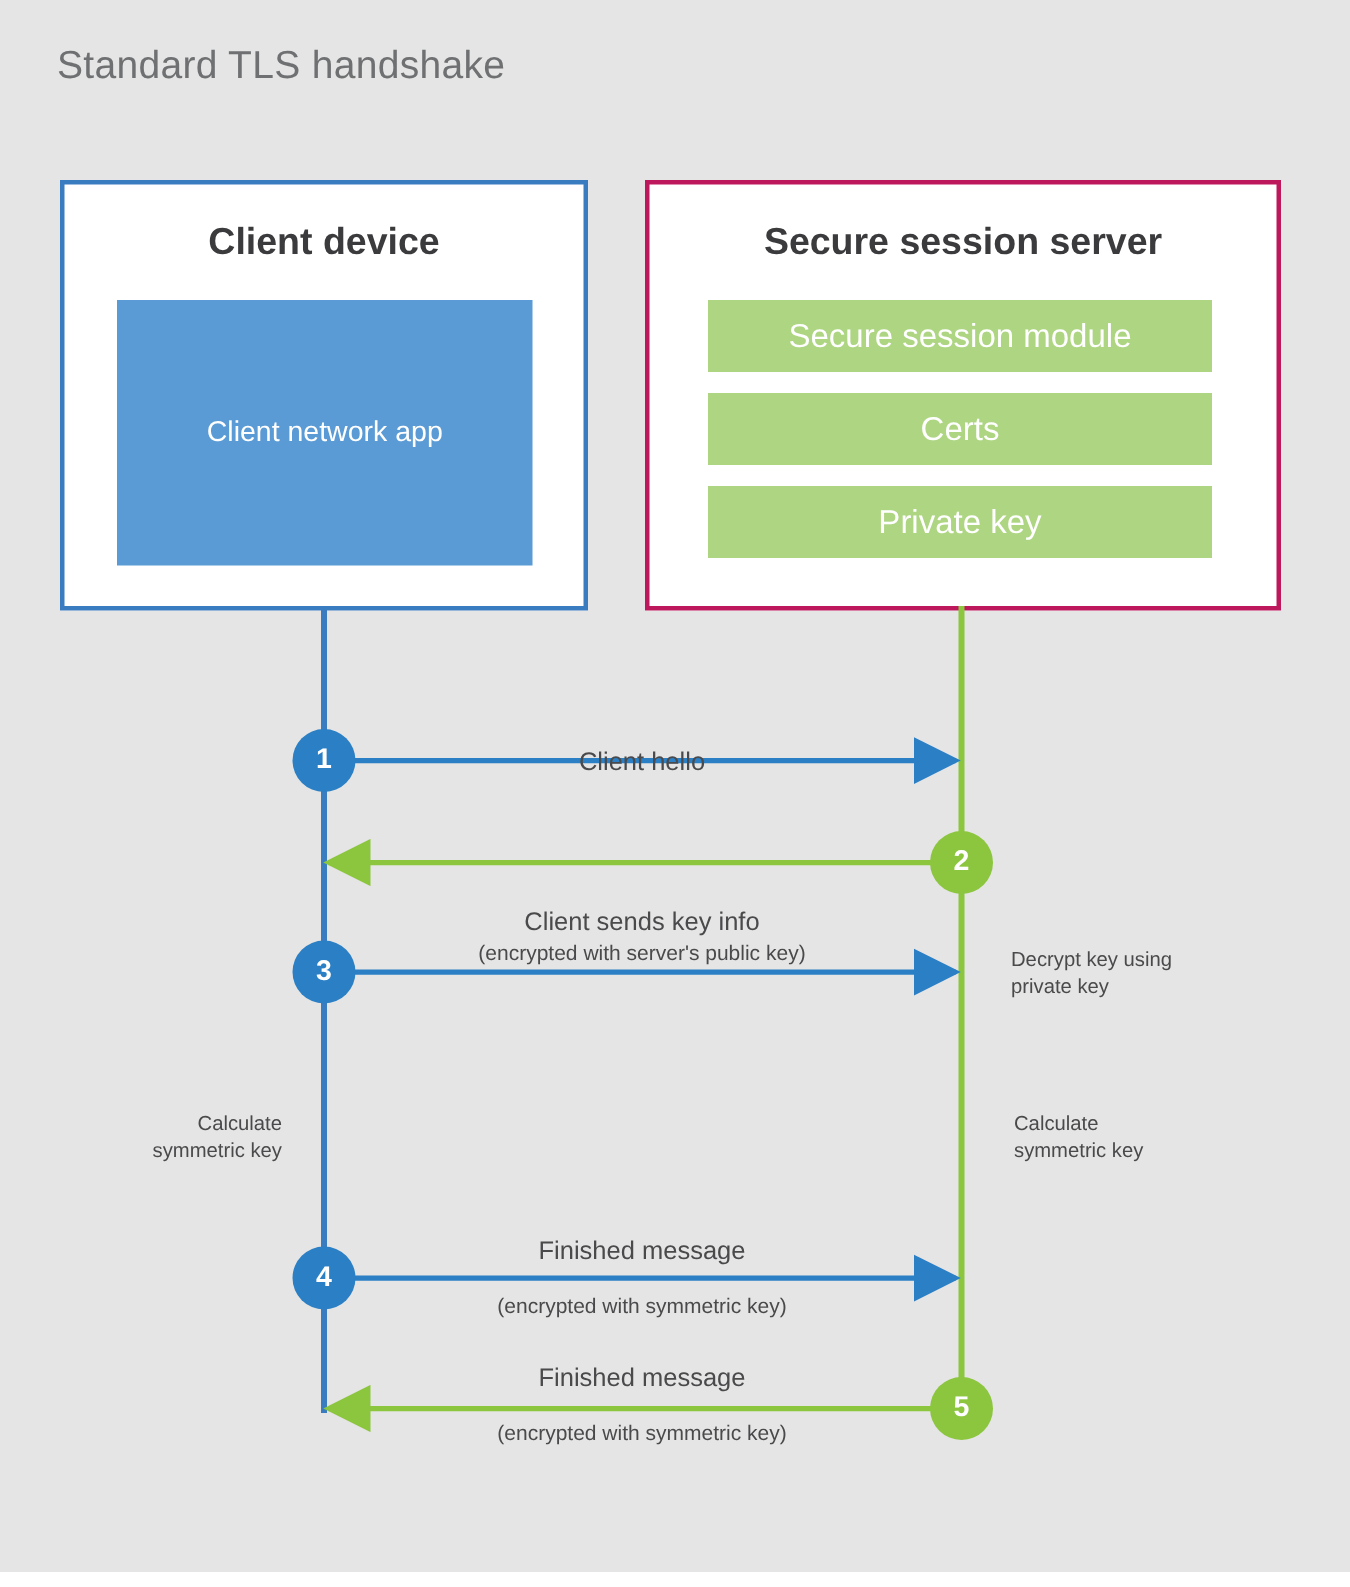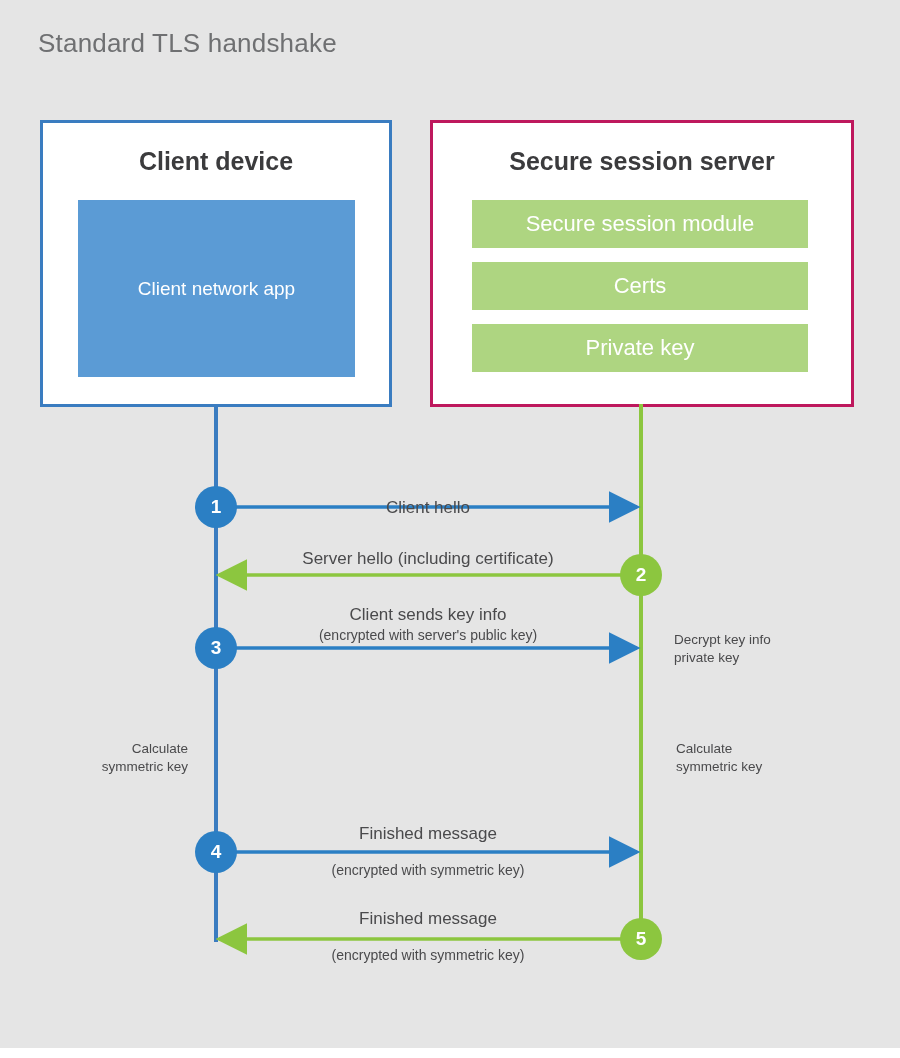--- a/index.html
+++ b/index.html
@@ -210,33 +210,32 @@
   </svg>
 
   <div class="step-circle blue" style="left:195px; top:486px;">1</div>
   <div class="step-circle green" style="left:620px; top:554px;">2</div>
   <div class="step-circle blue" style="left:195px; top:627px;">3</div>
   <div class="step-circle blue" style="left:195px; top:831px;">4</div>
   <div class="step-circle green" style="left:620px; top:918px;">5</div>
 
   <div class="arrow-label" style="left:228px; top:466px; width:400px;margin-top:32px;">Client hello</div>
 
-  <div class="arrow-label" style="left:228px; top:549px; width:400px;">Server hello (including certificate)</div>
 
   <div class="arrow-label" style="left:228px; top:605px; width:400px;">Client sends key info</div>
   <div class="arrow-sublabel" style="left:228px; top:627px; width:400px;">(encrypted with server's public key)</div>
 
   <div class="arrow-label" style="left:228px; top:824px; width:400px;">Finished message</div>
   <div class="arrow-sublabel" style="left:228px; top:862px; width:400px;">(encrypted with symmetric key)</div>
 
   <div class="arrow-label" style="left:228px; top:909px; width:400px;">Finished message</div>
   <div class="arrow-sublabel" style="left:228px; top:947px; width:400px;">(encrypted with symmetric key)</div>
 
   <div class="side-note right" style="left:674px; top:631px; width:180px;">
-    <div>Decrypt key info</div>
+    <div>Decrypt key using</div>
     <div>private key</div>
   </div>
 
   <div class="side-note left" style="left:0px; top:740px; width:188px;">
     <div>Calculate</div>
     <div>symmetric key</div>
   </div>
 
   <div class="side-note right" style="left:676px; top:740px; width:190px;">
     <div>Calculate</div>

